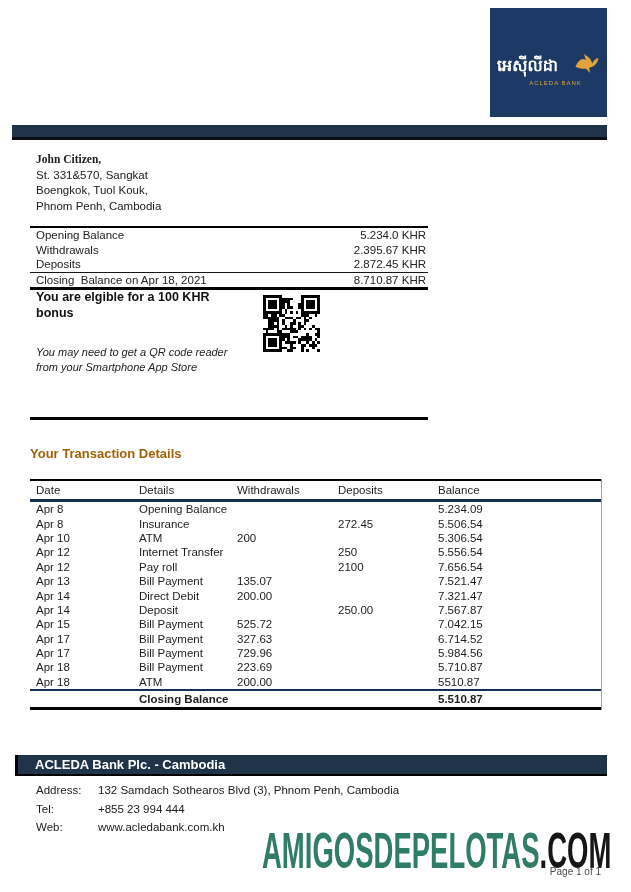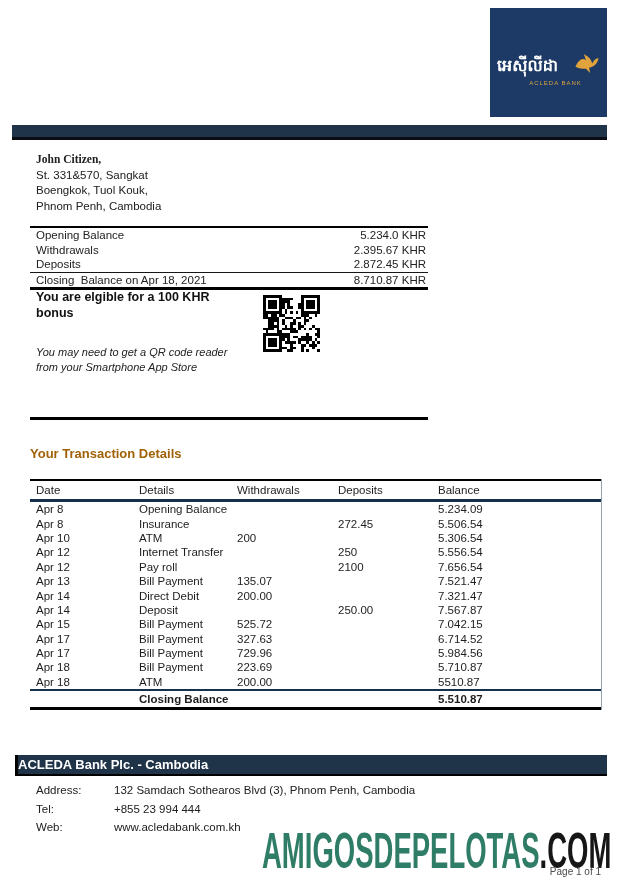--- a/index.html
+++ b/index.html
@@ -49,23 +49,23 @@
   .tx th{font-weight:normal;text-align:left;padding:2px 0 3px 0;height:13px;}
   .tx th:first-child, .tx td:first-child{padding-left:6px;}
   .tx tbody td{padding:0;height:14.4px;vertical-align:middle;}
   .tx tr.closing{border-top:2.5px solid #13304d;border-bottom:3.5px solid #000;}
   .tx tr.closing td{height:16px;font-weight:bold;}
 
   
   .footer-bar{position:absolute;left:15px;top:755px;width:592px;height:21px;background:#203449;
               border-left:3px solid #000;border-bottom:2.5px solid #000;box-sizing:border-box;
               display:flex;align-items:center;}
-  .footer-bar .bar-label{color:#fff;font-weight:bold;font-size:13px;}
+  .footer-bar .bar-label{color:#fff;font-weight:bold;font-size:13px;padding-left:17px;}
   .footer-rows{position:absolute;left:36px;top:781px;font-size:11.5px;color:#202020;}
-  .footer-rows .frow{display:flex;line-height:18.5px;gap:16px;}
+  .footer-rows .frow{display:flex;line-height:18.5px;}
   .footer-rows .flabel{width:62px;flex:0 0 62px;}
 
   
   .watermark{position:absolute;left:262px;top:822px;font-size:50px;font-weight:bold;white-space:nowrap;
              transform:scaleX(0.55);transform-origin:left top;letter-spacing:0;}
   .wm-green{color:#2f7c67;}
   .wm-black{color:#161616;}
   .page-num{position:absolute;left:531px;top:866px;width:70px;text-align:right;font-size:10px;color:#4a4a4a;}
 </style>
 </head>

